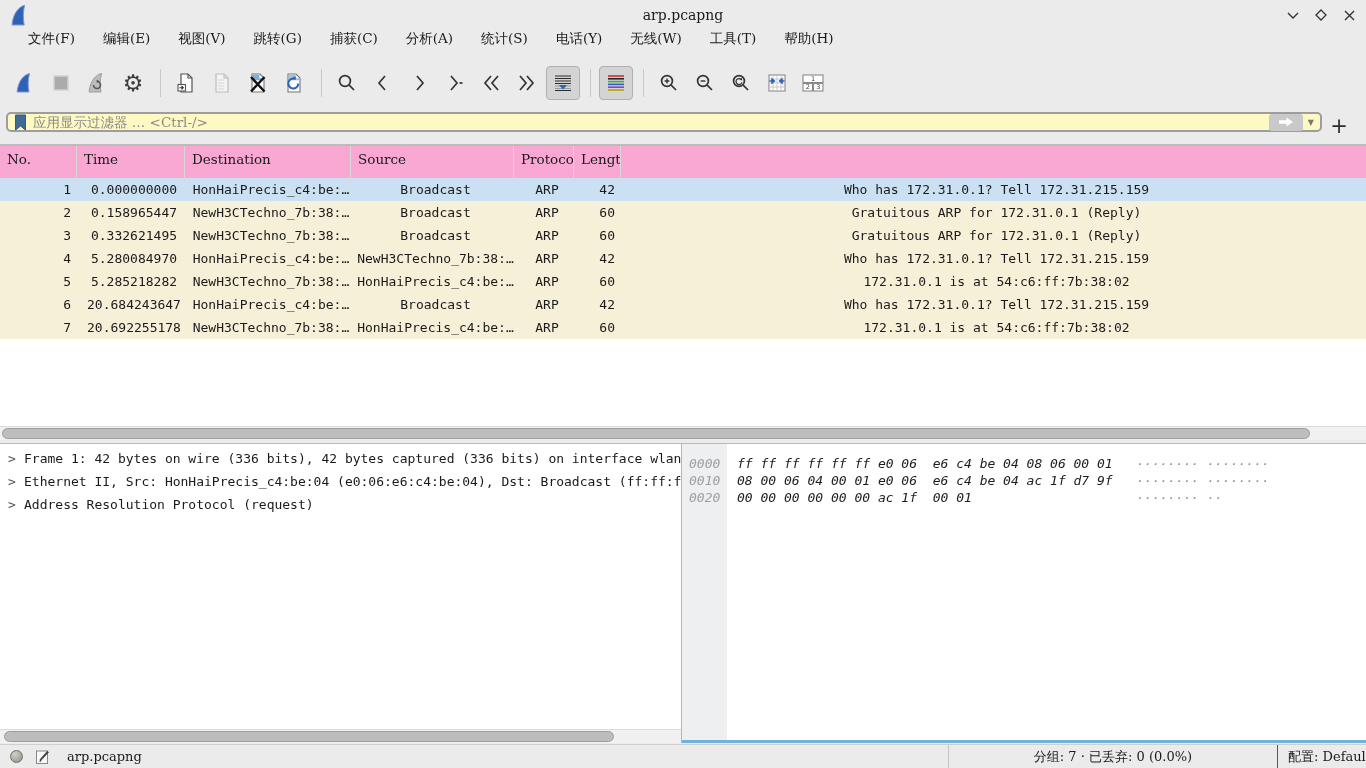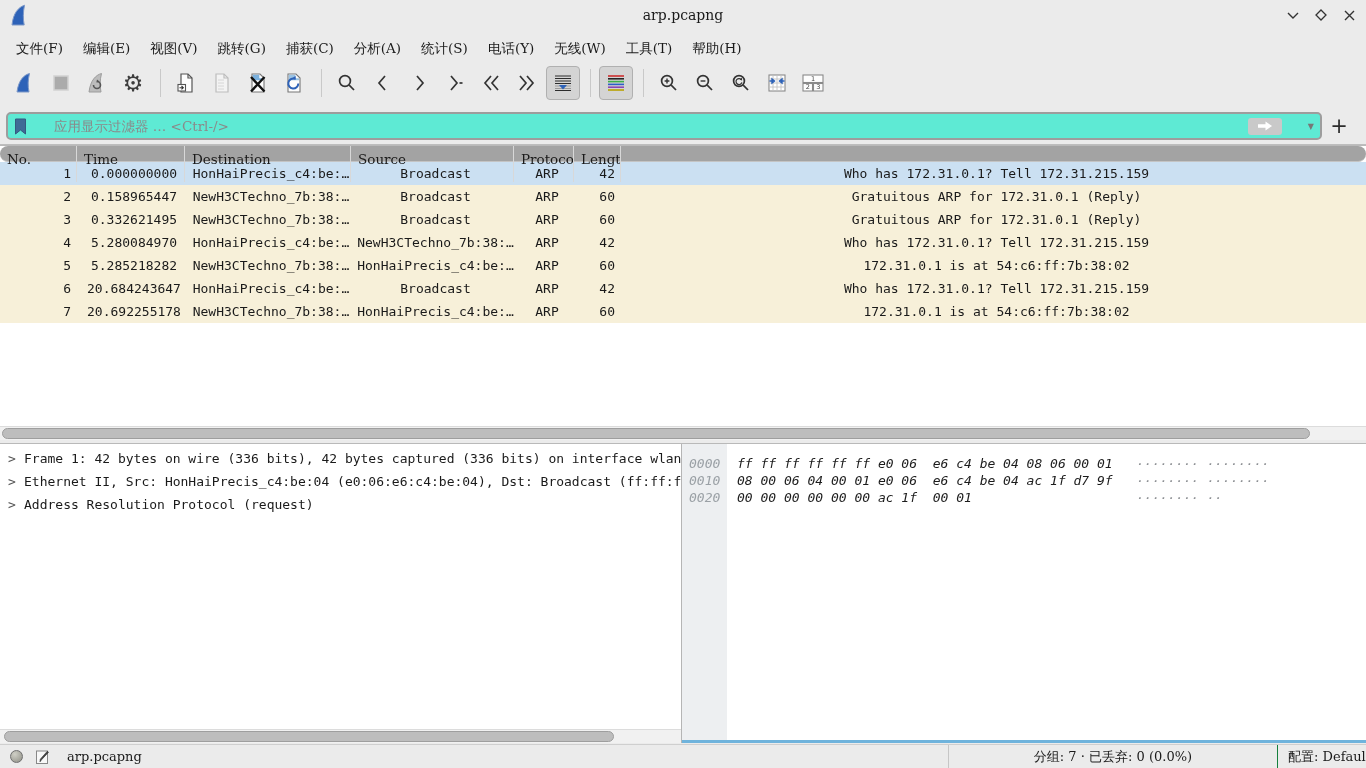--- a/index.html
+++ b/index.html
@@ -8,44 +8,44 @@
   .app { position:relative; width:1366px; height:768px; background:#ebebeb; }
 
   
   .titlebar { position:absolute; top:0; left:0; right:0; height:30px; background:#ebebeb; }
   .tb-fin { position:absolute; left:10px; top:3px; }
   .tb-title { position:absolute; left:0; right:0; top:0; height:30px; text-align:center; line-height:30px; font-size:14px; }
   .win-controls { position:absolute; right:8px; top:0; height:30px; display:flex; align-items:center; gap:10px; }
   .win-btn { width:18px; height:18px; display:flex; align-items:center; justify-content:center; cursor:default; }
 
   
-  .menubar { position:absolute; top:30px; left:4px; right:0; height:28px; display:flex; align-items:flex-end; padding-left:12px; gap:20px; background:#ebebeb; }
+  .menubar { position:absolute; top:30px; left:16px; right:0; height:28px; display:flex; align-items:flex-start; padding-left:12px; gap:28px; background:#ebebeb; }
   .menu-item { font-size:13.5px; white-space:nowrap; }
 
   
   .toolbar { position:absolute; top:58px; left:0; right:0; height:50px; display:flex; align-items:center; padding-left:8px; background:#ebebeb; }
   .tb { width:34px; height:34px; display:flex; align-items:center; justify-content:center; margin-right:2px; border:1px solid transparent; border-radius:4px; }
   .tb.pressed { background:#d4d4d4; border-color:#b0b0b0; }
   .tb-sep { width:1px; height:28px; background:#c9c9c9; margin:0 8px; }
   .glyph { font-family:"DejaVu Sans","Liberation Sans",sans-serif; }
   .gear { font-size:23px; color:#3d3d3d; line-height:1; }
 
   
   .filterbar { position:absolute; top:108px; left:0; right:0; height:37px; background:#ebebeb; border-bottom:1px solid #bdbdbd; }
-  .filter-box { position:absolute; left:6px; right:44px; top:4px; height:28px; background:#5eead4; border:2px solid #9d9d9d; border-radius:5px; display:flex; align-items:center; padding:0 6px;gap:21px; }
+  .filter-box { position:absolute; left:6px; right:44px; top:4px; height:20px; background:#fef9c3; border:2px solid #9d9d9d; border-radius:5px; display:flex; align-items:center; padding:0 6px; }
   .filter-input { flex:1; border:none; outline:none; font-family:"DejaVu Serif","Liberation Serif",serif; font-size:13.5px; color:#333; background:transparent; margin-left:6px; }
   .filter-input::placeholder { color:#8a8a8a; opacity:1; }
   .apply-pill { width:34px; height:17px; background:#c9c9c9; border-radius:3px; display:flex; align-items:center; justify-content:center; }
   .apply-caret { font-size:8px; color:#777; margin-left:5px; font-family:"DejaVu Sans",sans-serif; }
   .filter-add { position:absolute; right:14px; top:4px; width:26px; height:28px; font-family:"DejaVu Sans",sans-serif; font-size:21px; color:#2b2b2b; display:flex; align-items:center; justify-content:center; }
 
   
   .packet-area { position:absolute; top:145px; left:0; right:0; height:295px; background:#ffffff; border-top:1px solid #b9b9b9; }
   .plist-header, .prow { display:grid; grid-template-columns:77px 108px 166px 163px 60px 47px 1fr; }
-  .plist-header { height:16px; background:#a3a3a3; border-bottom:1px solid #c4c4c4;border-radius:12px; }
+  .plist-header { height:32px; background:#f9a8d4; border-bottom:1px solid #c4c4c4; }
   .hcell { font-size:13.5px; line-height:27px; padding-left:7px; border-right:1px solid #d8d8d8; white-space:nowrap; overflow:hidden; }
   .hcell-info { border-right:none;margin-top:36px; }
   .prow { height:23px; }
   .pcell { font-family:"DejaVu Sans Mono","Liberation Mono",monospace; font-size:13px; line-height:23px; padding-left:6px; white-space:nowrap; overflow:hidden;text-align:center; }
   .pcell-no, .pcell-length { text-align:right; padding-right:6px; padding-left:0; }
   .hscroll { position:absolute; left:0; right:0; bottom:0; height:14px; background:#f1f1f1; border-top:1px solid #dcdcdc; }
   .hscroll .thumb { position:absolute; top:1px; height:11px; background:#bdbdbd; border:1px solid #9e9e9e; border-radius:6px; }
   .main-thumb { left:2px; width:1308px; }
 
   

